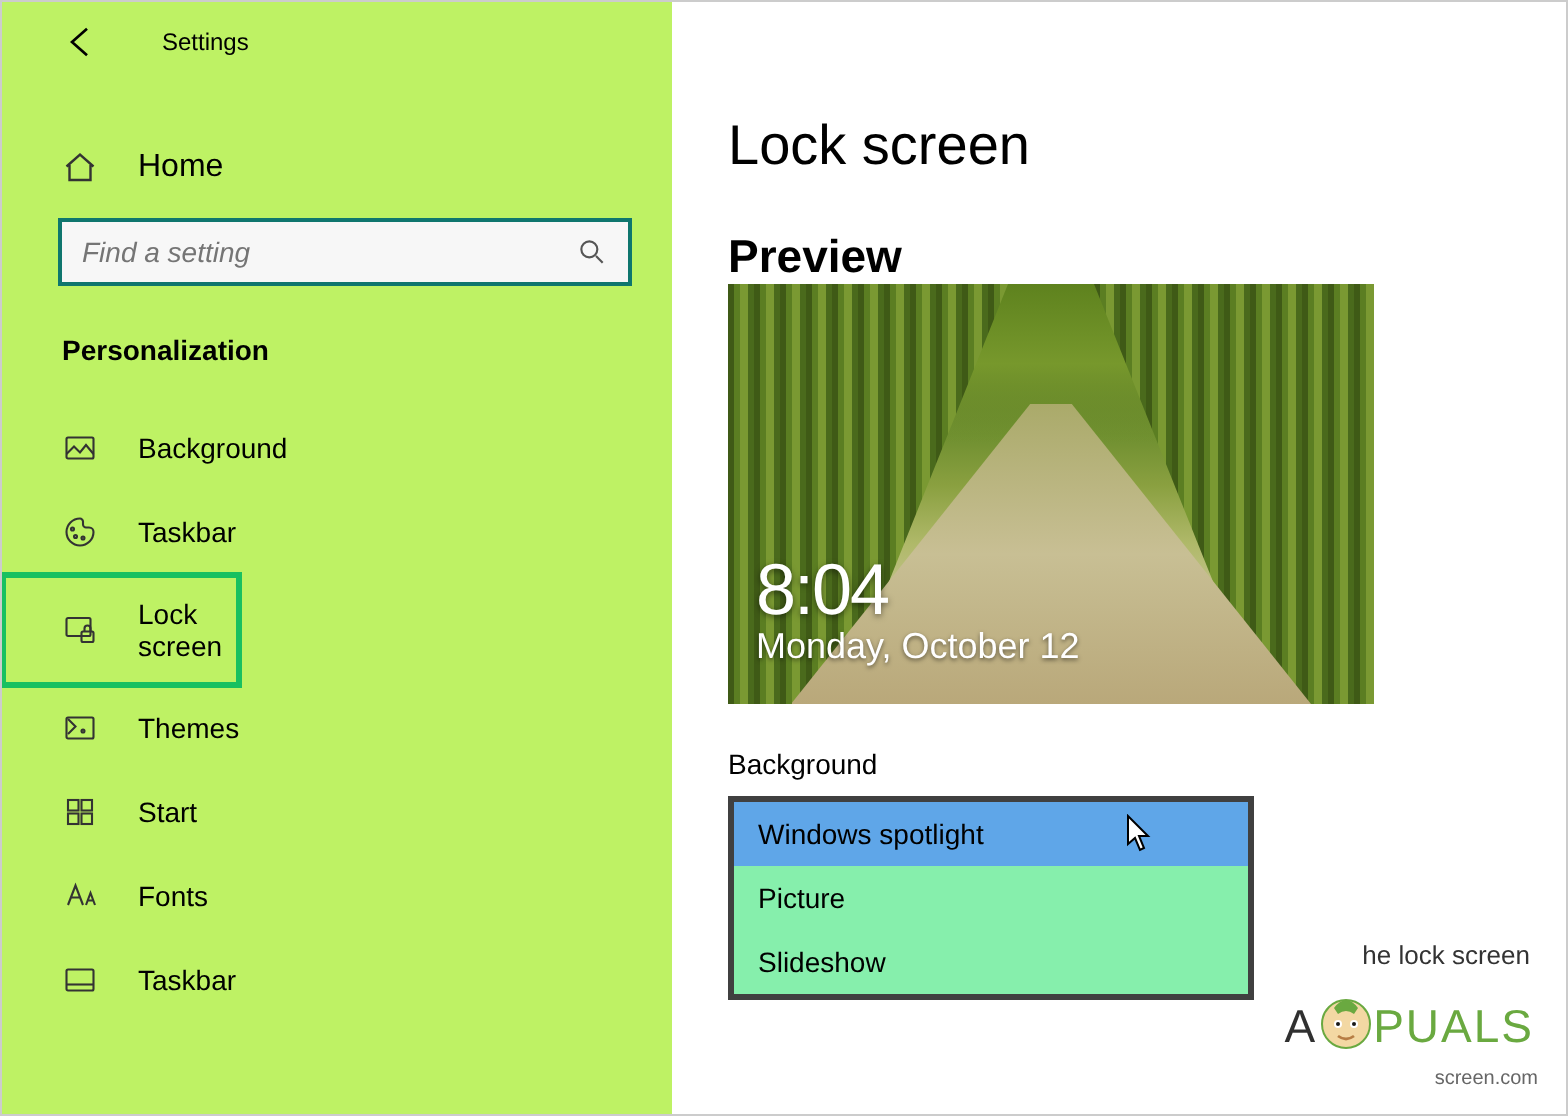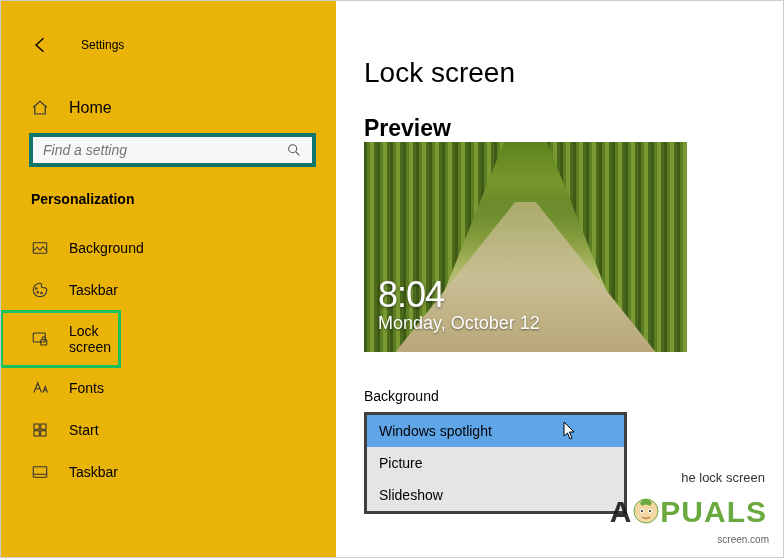--- a/index.html
+++ b/index.html
@@ -1,56 +1,56 @@
 <!DOCTYPE html>
 <html><head>
   <meta charset="utf-8">
   <style>
     * { box-sizing: border-box; margin: 0; padding: 0; font-family: "Segoe UI", Arial, sans-serif; }
     body { background: #fff; width: 784px; height: 558px; overflow: hidden; position: relative; border: 1px solid #ccc; }
     .app { display: flex; width: 100%; height: 100%; }
-    .sidebar { width: 335px; background: #eab308; height: 100%; padding-top: 28px; position: relative; }
+    .sidebar { width: 335px; background: #bef264; height: 100%; padding-top: 4px; position: relative; }
     .header-row { display: flex; align-items: center; padding: 4px 0 8px 28px; }
     .back-btn { width: 24px; height: 24px; display: flex; align-items: center; justify-content: center; }
     .back-btn svg { width: 20px; height: 20px; stroke:#000; }
     .app-title { margin-left: 28px; font-size: 12px; color: #000; }
     .home-row { display: flex; align-items: flex-end; padding: 10px 0 10px 30px; margin-top: 24px; margin-bottom: 6px; }
     .home-icon { width: 18px; height: 18px; margin-right: 20px; display:flex; align-items:center; justify-content:center; }
-    .search-box { margin: 4px 20px 4px 28px; height: 34px; border: 4px solid #0f766e; background: #f7f7f7; display: flex; align-items: center; padding: 0 10px; justify-content: space-between; }
+    .search-box { margin: 4px 20px 4px 28px; height: 34px; border: 2px solid #0f766e; background: #f7f7f7; display: flex; align-items: center; padding: 0 10px; justify-content: space-between; }
     .search-box input { border: none; background: transparent; font-size: 14px; font-style: italic; color: #666; width: 220px; outline: none; }
     .search-icon { width:16px; height:16px; stroke:#555; }
     .category { font-size: 14px; font-weight: 600; padding: 20px 0 14px 30px; }
     .nav { margin-top: 6px; }
     .nav-item { display: flex; align-items: center; padding: 12px 0 12px 30px; font-size: 14px; cursor: default; }
     .nav-item .nav-icon { width: 18px; height: 18px; margin-right: 20px; display:flex; align-items:center; justify-content:center; }
     .nav-item.highlighted { outline: 3px solid #18c060; outline-offset: -2px; margin-right: 216px; }
     .nav-icon svg { width:18px; height:18px; stroke:#333; fill:none; stroke-width:1.4; }
     
     .main { flex: 1; background: #fff; padding: 56px 0 0 28px; position: relative; }
     .page-title { font-size: 28px; font-weight: 400; margin-bottom: 26px; }
     .section-title { font-size: 23px; font-weight: 700; }
     
-    .preview-box { width: 323px; height: 210px; position: relative; background: linear-gradient(to bottom, #3a5218 0%, #5a7a28 24%, #6f8f30 36%, #8aa040 48%, #b0b96a 62%, #cac79a 80%, #b8aa7c 100%); margin-bottom: 36px; overflow: hidden; }
+    .preview-box { width: 323px; height: 210px; position: relative; background: linear-gradient(to bottom, #3a5218 0%, #5a7a28 24%, #6f8f30 36%, #8aa040 48%, #b0b96a 62%, #cac79a 80%, #b8aa7c 100%); margin-bottom: 22px; overflow: hidden; }
     .bamboo-left, .bamboo-right { position:absolute; top:0; height:100%; width:140px; background: repeating-linear-gradient(90deg, #3f5a16 0 3px, #5b7e22 3px 6px, #7a9932 6px 10px, #4a6a1c 10px 13px); }
     .bamboo-left { left:0; clip-path: polygon(0 0, 100% 0, 40% 100%, 0 100%); }
     .bamboo-right { right:0; clip-path: polygon(0 0, 100% 0, 100% 100%, 60% 100%); }
     .path { position:absolute; bottom:0; left:50%; transform:translateX(-50%); width:260px; height:150px; background: radial-gradient(ellipse 300px 40px at 50% 120%, #7a5c30 0%, #9c8050 30%, transparent 60%), linear-gradient(to top, #b9a87a 0%, #c8bf94 50%, #aaaa6a 100%); clip-path: polygon(46% 0, 54% 0, 100% 100%, 0 100%); }
     .canopy { position:absolute; top:0; left:0; right:0; height:80px; background: linear-gradient(to bottom, #5e821e 0%, #77982c 50%, transparent 100%); }
     .lock-time { position: absolute; left: 14px; bottom: 36px; color: #fff; font-size: 36px; font-weight: 300; letter-spacing: -1px; text-shadow: 0 1px 3px rgba(0,0,0,0.5); }
     .lock-date { position: absolute; left: 14px; bottom: 18px; color: #fff; font-size: 18px; text-shadow: 0 1px 2px rgba(0,0,0,0.5); }
     
     .field-label { font-size: 14px; margin-bottom: 8px; }
     .dropdown-open { width: 263px; border: 3px solid #404040; position: relative; }
-    .dd-item { padding: 8px 12px; font-size: 14px; background:#e5e5e5; cursor:default; }
+    .dd-item { padding: 8px 12px; font-size: 14px; background:#86efac; cursor:default; }
     .dd-item.selected { background: #5fa6e8; }
     .cursor { position: absolute; left: 196px; top: 6px; }
     .cursor svg { width:16px; height:20px; }
 
     .watermark { position:absolute; right:16px; bottom:28px; opacity:0.9; pointer-events:none; }
-    .watermark-text { font-size:30px; font-weight:700; letter-spacing:1px; color:#1a1a1a; }
+    .watermark-text { font-size:23px; font-weight:400; letter-spacing:1px; color:#1a1a1a; }
     .watermark-sub { position:absolute; right:14px; bottom:12px; font-size:10px; color:#666; }
     .wm-green { color:#5aa02c; }
     .wm-head { display:inline-block; width:28px; height:28px; vertical-align:middle; position:relative; top:-3px; }
     .wm-head svg { width:28px; height:28px; }
     .frag-text { position:absolute; right:18px; bottom:72px; font-size:13px; color:#333; }
   </style>
 </head>
 <body>
 
 <div class="app">
@@ -109,36 +109,46 @@
             <svg viewBox="0 0 24 24">
               <rect x="3" y="4" width="16" height="12" rx="1"></rect>
               <rect x="13" y="13" width="8" height="7" rx="1"></rect>
               <path d="M15 13 V11 a2 2 0 0 1 4 0 V13"></path>
             </svg>
           </div>
         <span>Lock screen</span>
       </div>
       <div class="nav-item">
         <div class="nav-icon">
-            <svg viewBox="0 0 24 24" stroke-width="1.6">
-              <path d="M4 18 L9 5 L14 18 M6 13 H12 M16 18 L19 10 L22 18 M17 15 H21"></path>
-            </svg>
-          </div>
-        <span>Fonts</span>
+            <svg viewBox="0 0 24 24">
+              <rect x="3" y="5" width="18" height="14" rx="1"></rect>
+              <path d="M4 6 L9 11 L4 16"></path>
+              <circle cx="14" cy="14" r="1"></circle>
+            </svg>
+          </div>
+        <span>Themes</span>
       </div>
       <div class="nav-item">
         <div class="nav-icon">
             <svg viewBox="0 0 24 24">
               <rect x="4" y="4" width="7" height="7"></rect>
               <rect x="13" y="4" width="7" height="7"></rect>
               <rect x="4" y="13" width="7" height="7"></rect>
               <rect x="13" y="13" width="7" height="7"></rect>
             </svg>
           </div>
         <span>Start</span>
+      </div>
+      <div class="nav-item">
+        <div class="nav-icon">
+            <svg viewBox="0 0 24 24" stroke-width="1.6">
+              <path d="M4 18 L9 5 L14 18 M6 13 H12 M16 18 L19 10 L22 18 M17 15 H21"></path>
+            </svg>
+          </div>
+        <span>Fonts</span>
       </div>
       <div class="nav-item">
         <div class="nav-icon">
             <svg viewBox="0 0 24 24">
               <rect x="3" y="5" width="18" height="14" rx="1"></rect>
               <path d="M3 15 H21"></path>
             </svg>
           </div>
         <span>Taskbar</span>
       </div>

